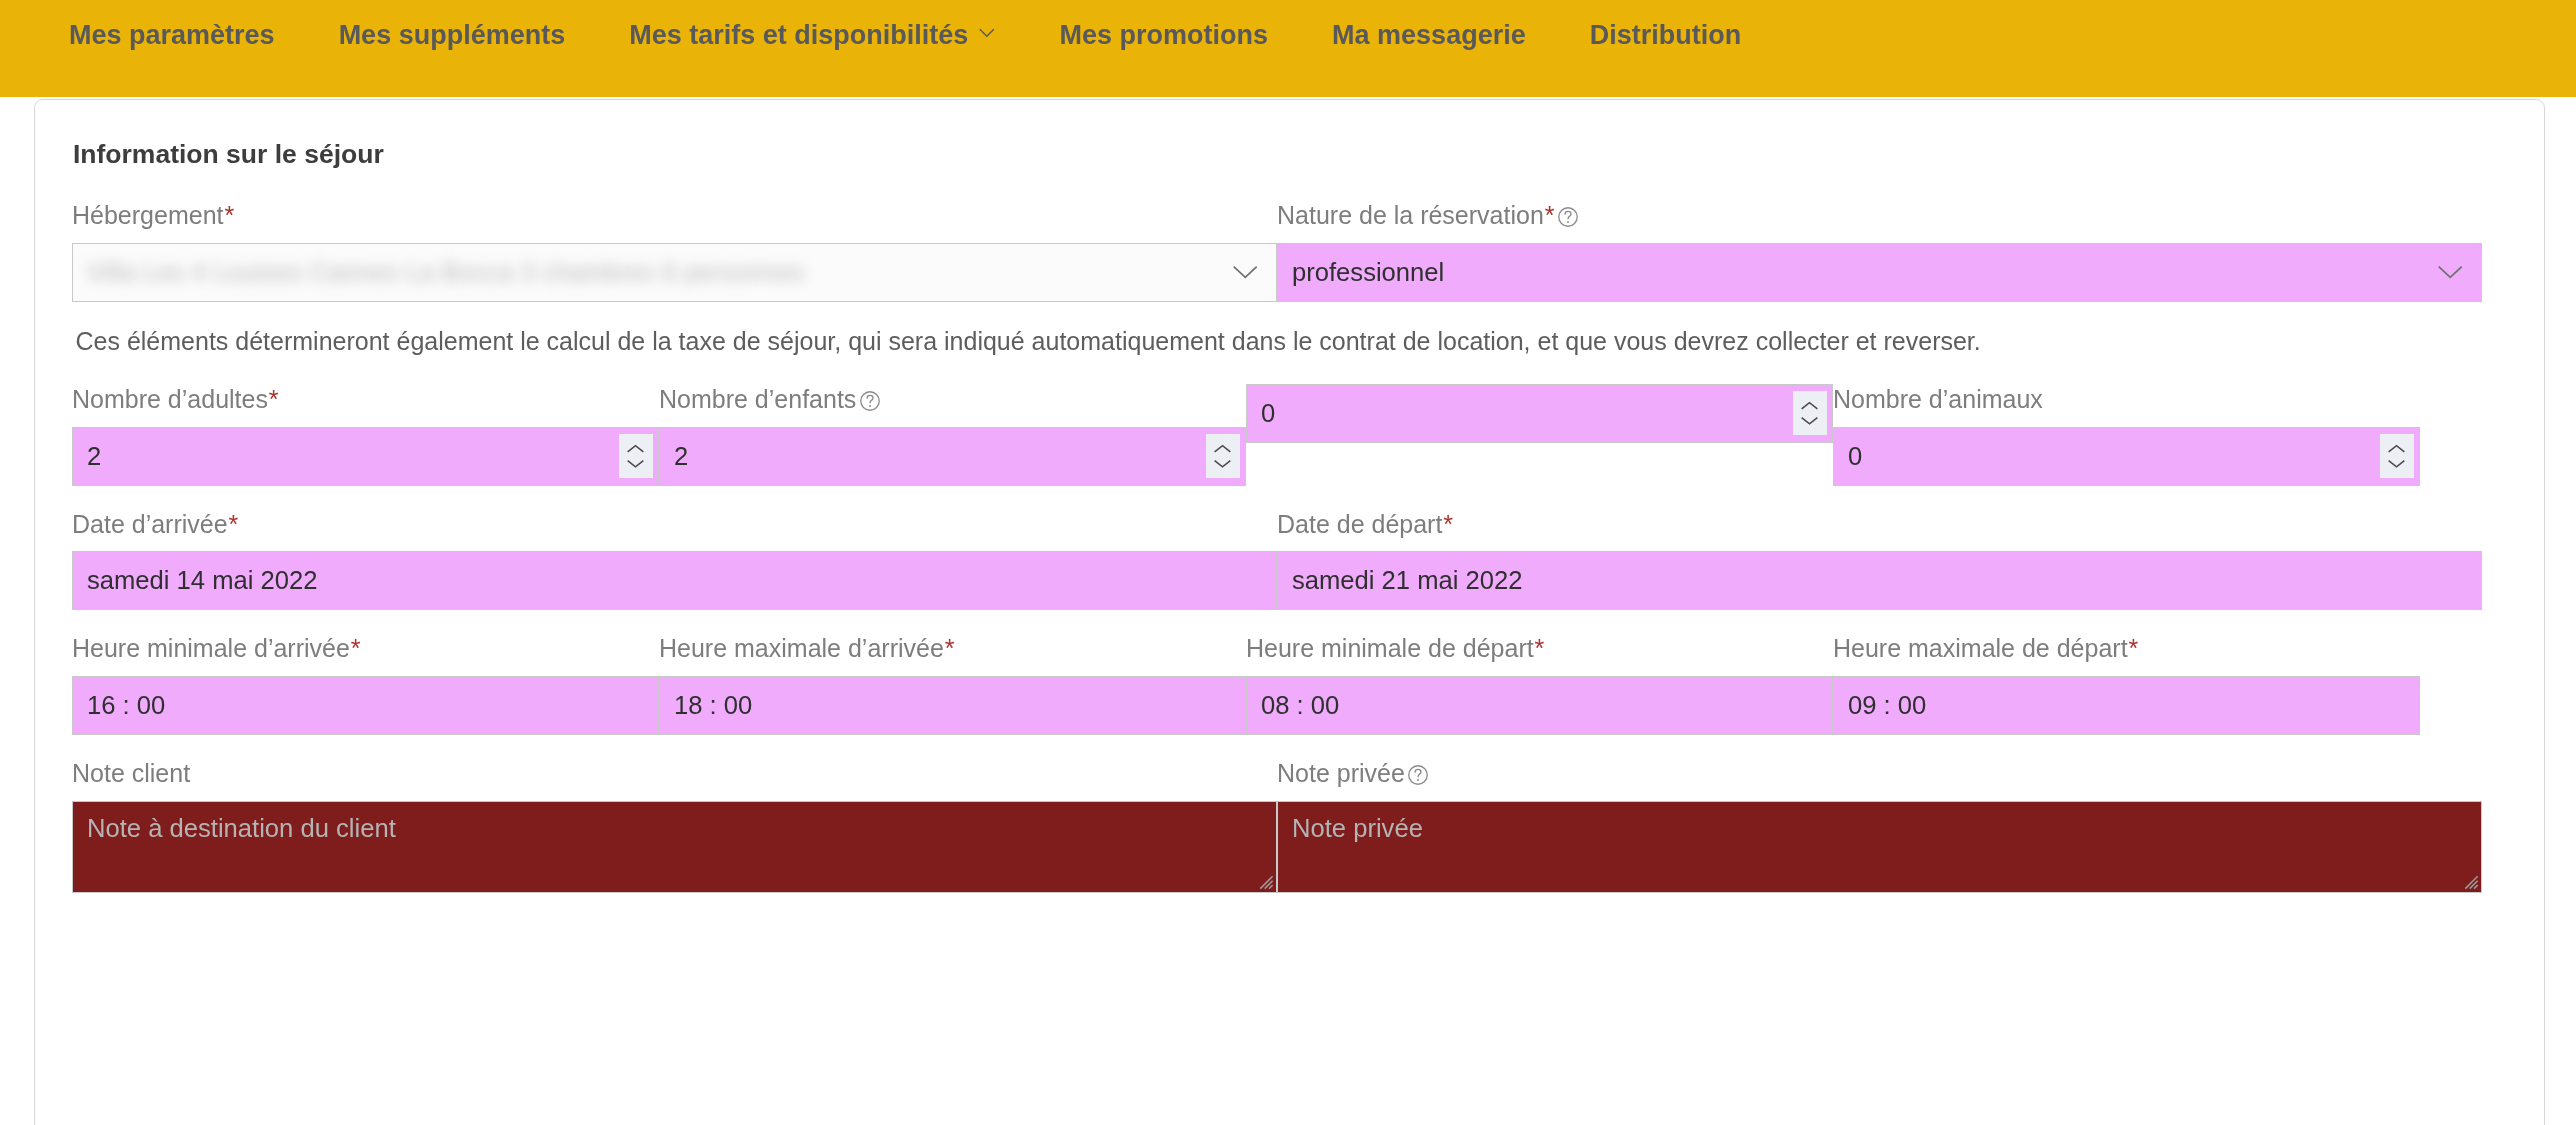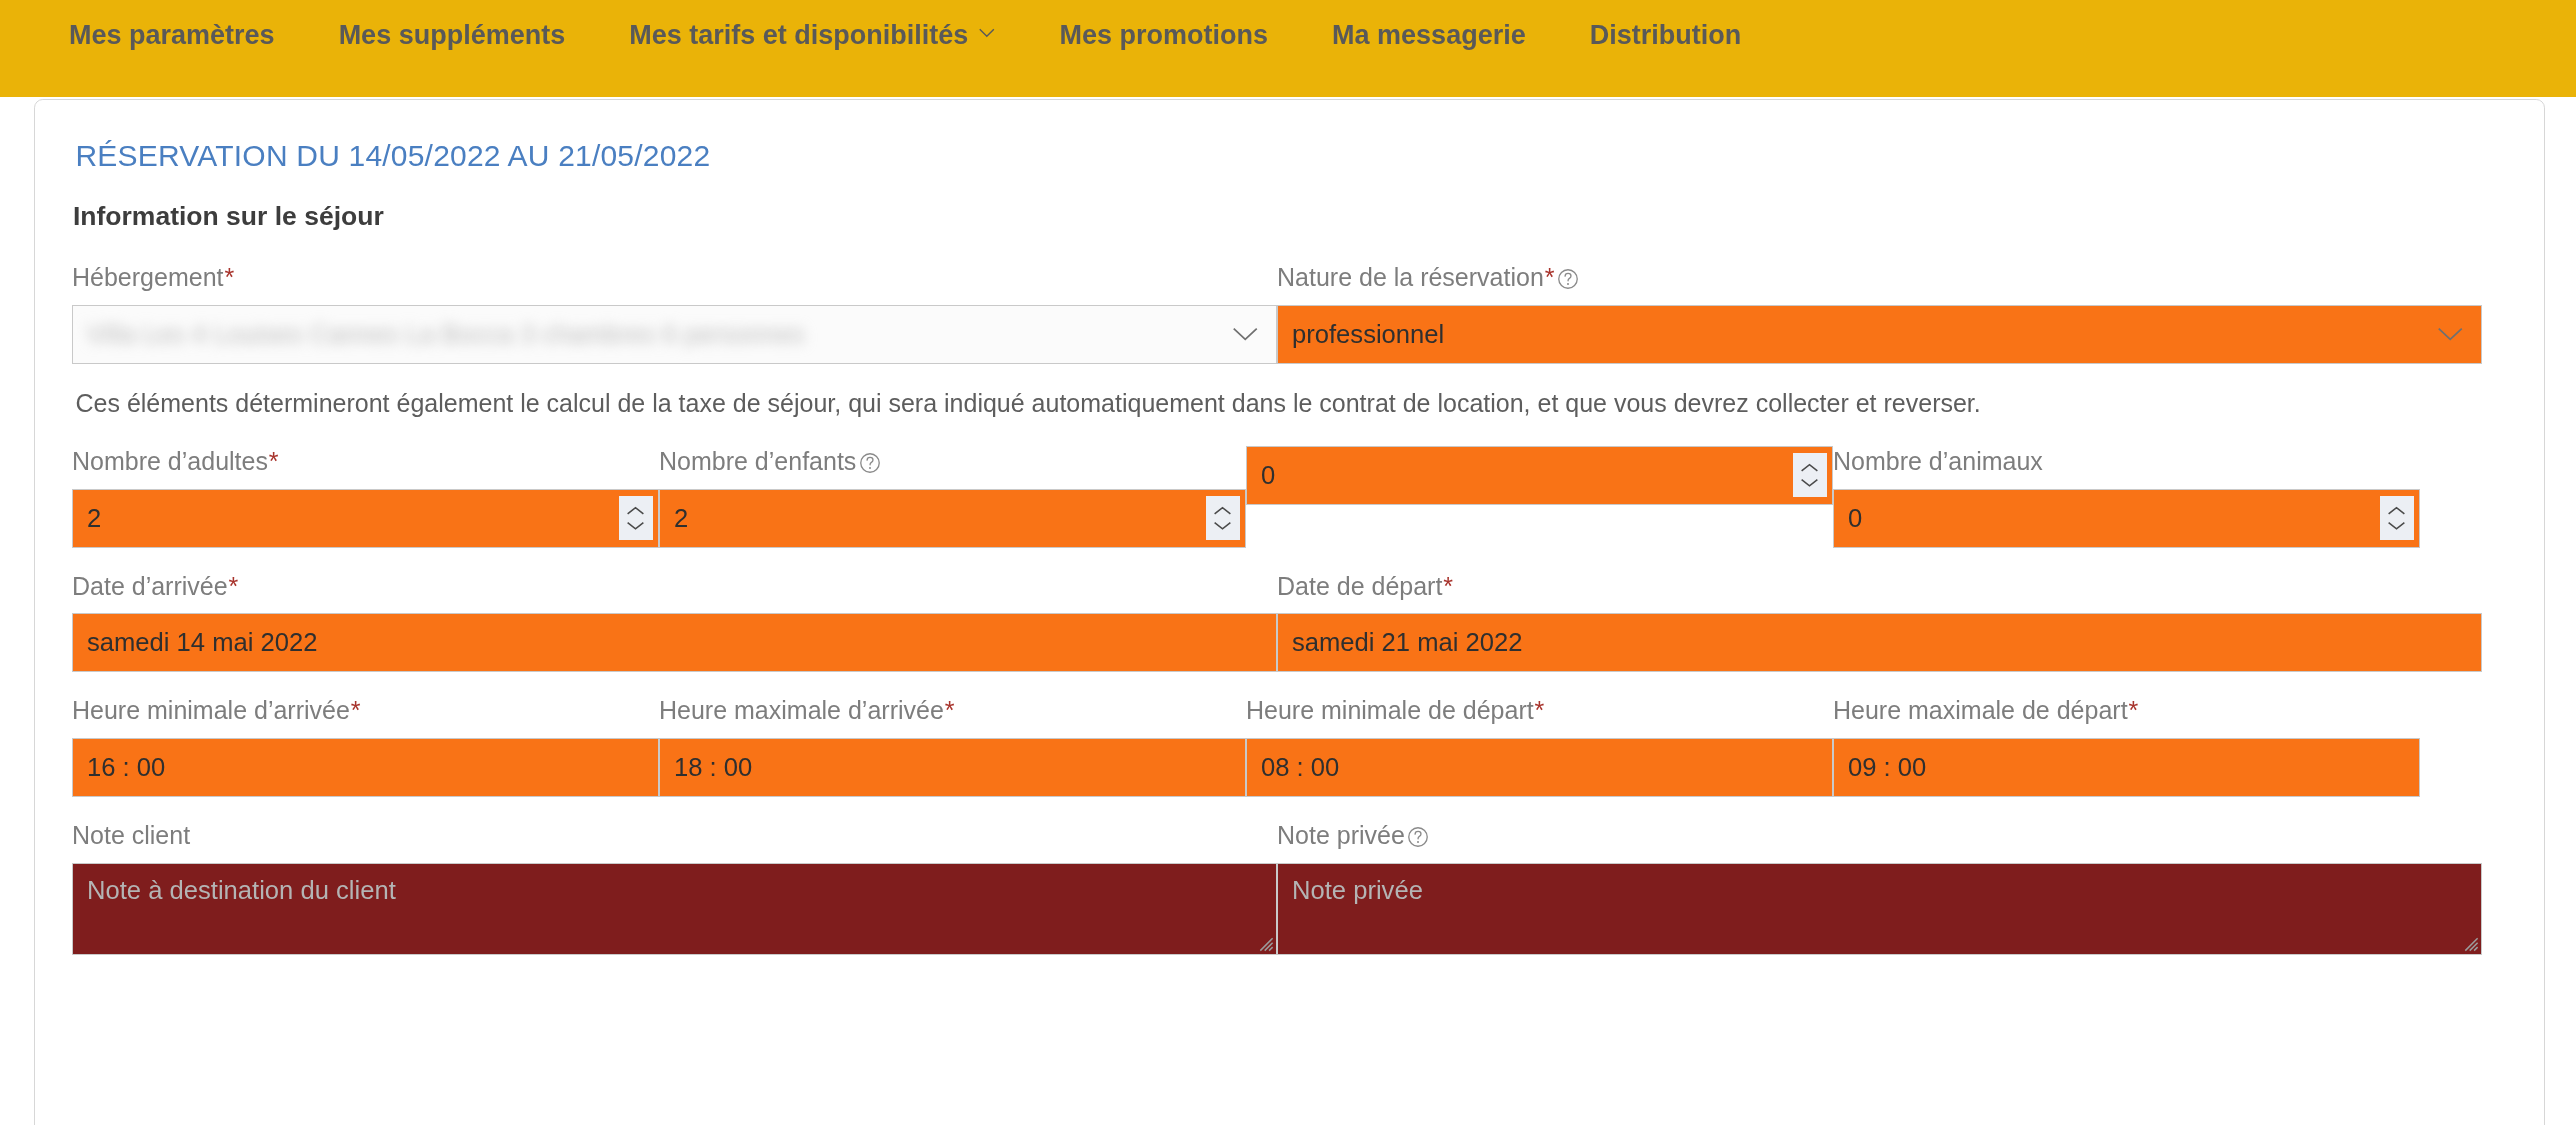--- a/index.html
+++ b/index.html
@@ -107,21 +107,21 @@
     position: relative;
     top: 1.8px;
   }
   .help-icon svg { display: block; }
 
   
   .control {
     position: relative;
     height: 59px;
     border: 1.8px solid #c9c9c9;
-    background: #f97316;
+    background: #f0abfc;
     display: flex;
     align-items: center;
     padding: 0 14px;
     font-size: 25.6px;
     color: #2f2f2f;
   }
   .control.select { padding-right: 62px; cursor: pointer; }
   .control.disabled { background: #fbfbfb; cursor: default; }
 
   .chevron {
@@ -216,21 +216,20 @@
     <span>Ma messagerie</span>
   </div>
 
   <div class="nav-item">
     <span>Distribution</span>
   </div>
 </nav>
 
 <section class="card">
 
-  <h1 class="card-title">RÉSERVATION DU 14/05/2022 AU 21/05/2022</h1>
   <h2 class="section-title">Information sur le séjour</h2>
 
   <div class="row">
     <div class="col-half">
       <div class="field-label">
         <span>Hébergement</span>
           <span class="req">*</span>
       </div>
       <div class="control select disabled">
         <span class="redacted">Villa Les 4 Louises Cannes La Bocca 3 chambres 6 personnes</span>

